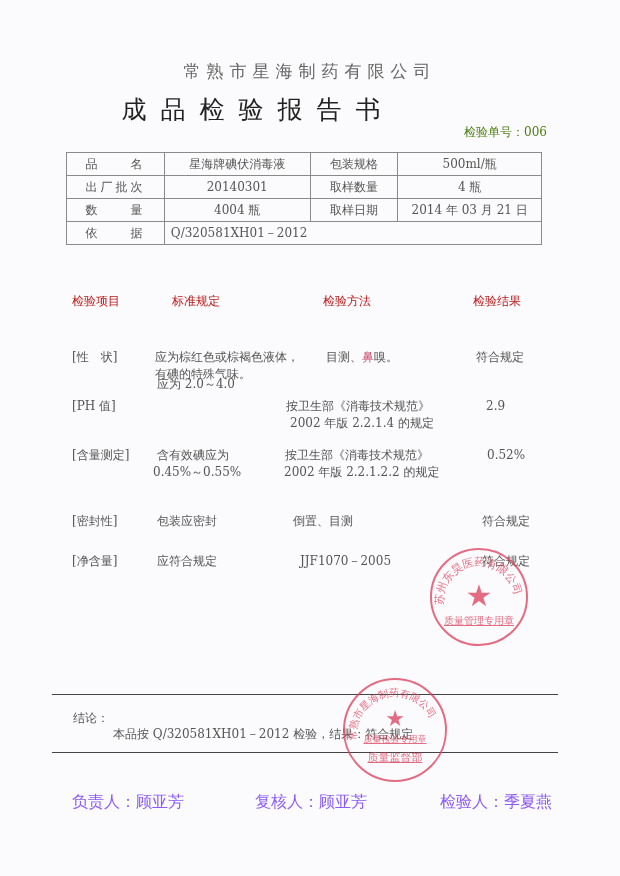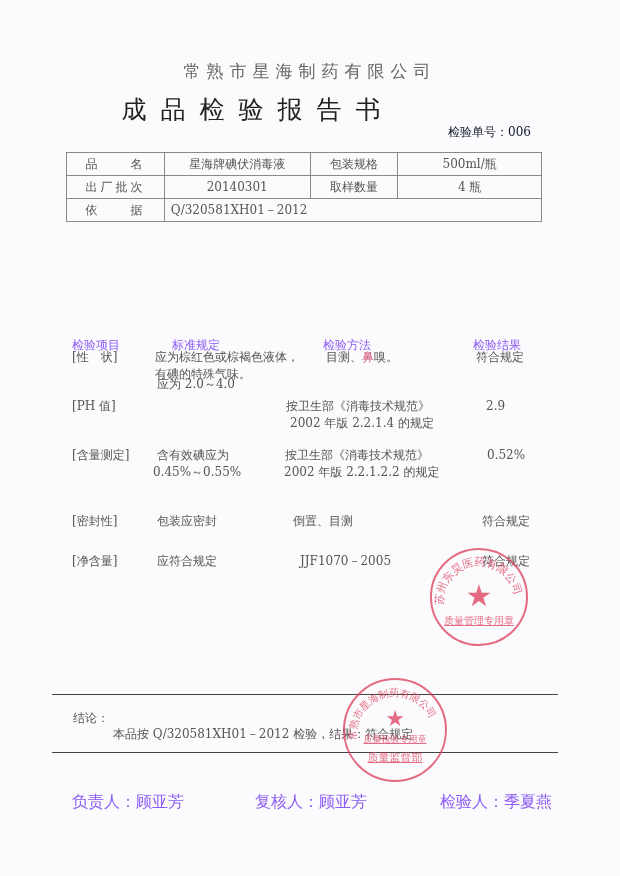--- a/index.html
+++ b/index.html
@@ -11,33 +11,33 @@
     }
     .abs { position: absolute; white-space: nowrap; }
     .company {
       left: 0; width: 620px; top: 60px; text-align: center;
       font-size: 17px; letter-spacing: 6px; color: #666;
     }
     .title {
       left: 0; width: 516px; top: 93px; text-align: center;
       font-size: 25px; letter-spacing: 14px; color: #222; font-weight: normal;
     }
-    .report-no { left: 448px; top: 124px; font-size: 12px; color: #0f172a; }
+    .report-no { left: 464px; top: 124px; font-size: 12px; color: #4d7c0f; }
 
     table.info {
       position: absolute; left: 66px; top: 152px; width: 476px;
       border-collapse: collapse; font-size: 12px; color: #555;
     }
     table.info td {
       border: 1px solid #8a8a8a; height: 22px; padding: 0; text-align: center; margin-top: 44px;
     }
     table.info td.lbl { letter-spacing: 3px; }
     table.info td.basis { text-align: left; padding-left: 6px; }
 
-    .hdr { top: 293px; font-size: 12px; color: #8b5cf6; margin-top: 44px; }
+    .hdr { top: 293px; font-size: 12px; color: #b91c1c; }
     .cell { font-size: 12px; color: #555; line-height: 17px; }
     .red-char { color: #c9466a; }
 
     .rule { position: absolute; left: 52px; width: 506px; height: 1px; background: #444; }
 
     .stamp {
       position: absolute; border-radius: 50%; border: 2px solid rgba(220,60,90,0.75);
       color: rgba(220,60,90,0.75);
     }
     .stamp .star {
@@ -73,20 +73,26 @@
     <td class="lbl">品　　名</td>
     <td>星海牌碘伏消毒液</td>
     <td>包装规格</td>
     <td>500ml/瓶</td>
   </tr>
   <tr>
     <td class="lbl">出厂批次</td>
     <td>20140301</td>
     <td>取样数量</td>
     <td>4 瓶</td>
+  </tr>
+  <tr>
+    <td class="lbl">数　　量</td>
+    <td>4004 瓶</td>
+    <td>取样日期</td>
+    <td>2014 年 03 月 21 日</td>
   </tr>
   <tr>
     <td class="lbl">依　　据</td>
     <td class="basis" colspan="3">Q/320581XH01－2012</td>
   </tr>
 </tbody>
   </table>
 
 <div class="abs hdr" style="left:72px">检验项目</div>
 <div class="abs hdr" style="left:172px">标准规定</div>

